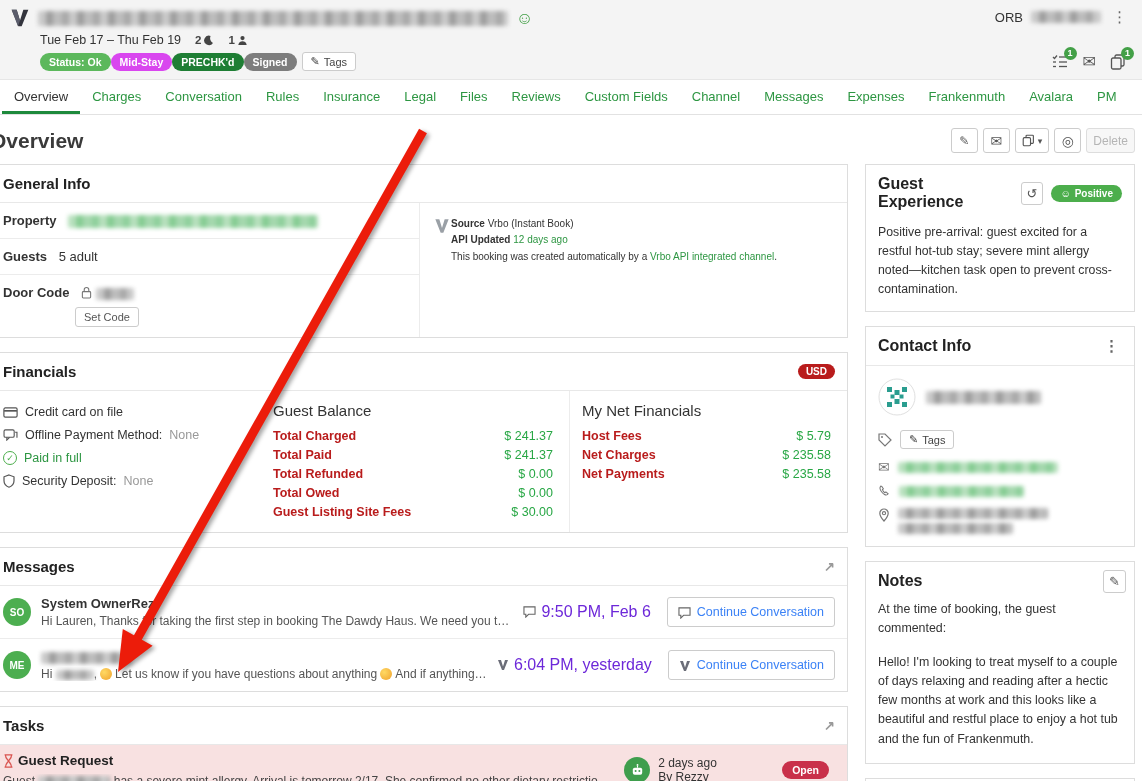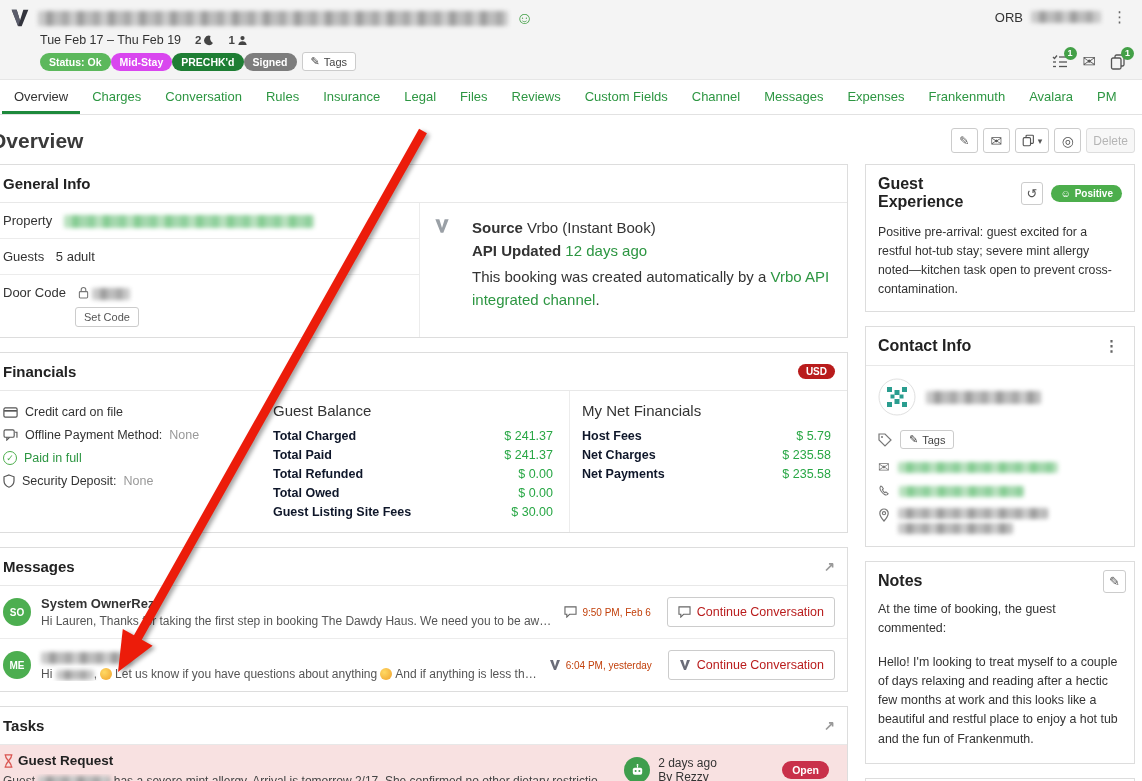--- a/index.html
+++ b/index.html
@@ -45,50 +45,50 @@
   .col-right { width: 270px; }
   .box { border: 1px solid #ddd; background: #fff; margin-bottom: 14px; }
   .box-head { padding: 10px 12px; font-size: 15px; font-weight: bold; color: #222; border-bottom: 1px solid #e8e8e8; display: flex; align-items: center; }
   .expand-ic { margin-left: auto; color: #999; font-size: 13px; cursor: pointer; }
 
   
   .gi-body { display: flex; }
   .gi-left { width: 50%; }
   .gi-row { padding: 10px 12px; border-bottom: 1px solid #ececec; font-size: 13px; }
   .gi-row:last-child { border-bottom: none; }
-  .gi-label { font-weight: normal; margin-right: 8px; margin-top: 47px; }
+  .gi-label { font-weight: bold; margin-right: 8px; margin-top: 47px; }
   .set-code-btn { margin: 7px 0 0 72px; display: inline-block; background: #fff; border: 1px solid #ccc; border-radius: 3px; font-size: 11px; color: #555; padding: 3px 8px; cursor: pointer; }
-  .gi-right { width: 50%; border-left: 1px solid #ececec; padding: 13px 14px; display: flex; gap: 22px; font-size: 15px; line-height: 1.55; }
+  .gi-right { width: 50%; border-left: 1px solid #ececec; padding: 13px 14px; display: flex; gap: 1px; font-size: 10px; line-height: 1.55; }
   .glink { color: #2d9642; text-decoration: none; cursor: pointer; }
 
   
   .usd-badge { margin-left: auto; background: #b91c1c; color: #fff; font-size: 10px; font-weight: bold; border-radius: 9px; padding: 2px 8px; }
   .fin-body { display: flex; }
   .fin-status { width: 278px; padding: 14px 12px; }
   .fin-line { display: flex; align-items: center; gap: 7px; font-size: 12.5px; margin-bottom: 9px; color: #333; }
   .fin-line .muted { color: #999; }
   .fin-line.green { color: #2d9642; }
   .check-circle { width: 14px; height: 14px; border: 1.3px solid #4cae4c; border-radius: 50%; color: #4cae4c; font-size: 9px; display: inline-flex; align-items: center; justify-content: center; }
   .fin-col { flex: 1; padding: 11px 16px 11px 4px; }
   .fin-col.bordered { border-left: 1px solid #ececec; padding-left: 12px; max-width: 278px; }
   .fin-title { font-size: 15px; color: #333; margin-bottom: 7px; }
   .fin-row { display: flex; justify-content: space-between; padding: 2.5px 0; }
-  .fr-label { font-weight: bold; font-size: 12.5px; color: #0f172a; }
+  .fr-label { font-weight: bold; font-size: 12.5px; color: #b91c1c; }
   .fr-value { color: #28a745; font-size: 12.5px; }
 
   
   .msg-row { display: flex; align-items: center; gap: 10px; padding: 10px 12px; }
   .msg-row + .msg-row { border-top: 1px solid #ececec; }
   .avatar { width: 28px; height: 28px; border-radius: 50%; background: #4cae50; color: #fff; font-size: 10px; font-weight: bold; display: inline-flex; align-items: center; justify-content: center; flex: none; }
   .msg-mid { flex: 1; min-width: 0; }
   .msg-sender { font-weight: bold; font-size: 13px; margin-bottom: 3px; }
   .msg-preview { font-size: 12px; color: #555; white-space: nowrap; overflow: hidden; text-overflow: ellipsis; }
   .emoji { display: inline-block; width: 12px; height: 12px; border-radius: 50%; background: radial-gradient(circle at 35% 35%, #ffd963, #f0a22e); vertical-align: -2px; margin: 0 3px; }
-  .msg-time { font-size: 10px; color: #c2410c; white-space: nowrap; display: inline-flex; align-items: center; gap: 5px; margin-right: 6px; }
-  .cc-btn { border: 1px solid #ccc; border-radius: 3px; background: #fff; font-size: 12.5px; color: #b91c1c; padding: 7px 10px; display: inline-flex; align-items: center; gap: 6px; white-space: nowrap; cursor: pointer; flex: none; }
+  .msg-time { font-size: 16px; color: #6d28d9; white-space: nowrap; display: inline-flex; align-items: center; gap: 5px; margin-right: 6px; }
+  .cc-btn { border: 1px solid #ccc; border-radius: 3px; background: #fff; font-size: 12.5px; color: #3b82f6; padding: 7px 10px; display: inline-flex; align-items: flex-end; gap: 6px; white-space: nowrap; cursor: pointer; flex: none; }
   .v-gray { width: 12px; height: 12px; }
 
   
   .task-row { background: #f8e1e1; padding: 8px 12px; display: flex; align-items: center; gap: 10px; }
   .task-main { flex: 1; min-width: 0; }
   .task-name { font-weight: bold; font-size: 13.5px; color: #222; display: inline-flex; align-items: center; gap: 4px; }
   .task-desc { font-size: 12px; color: #444; margin-top: 3px; white-space: nowrap; overflow: hidden; text-overflow: ellipsis; }
   .task-meta { display: flex; align-items: center; gap: 8px; flex: none; font-size: 12px; color: #333; width: 148px; }
   .robot-av { width: 26px; height: 26px; border-radius: 50%; background: #3f9e4d; display: inline-flex; align-items: center; justify-content: center; flex: none; }
   .open-badge { background: #c9304a; color: #fff; font-size: 10.5px; font-weight: bold; border-radius: 10px; padding: 3px 10px; flex: none; margin-right: 6px; }

